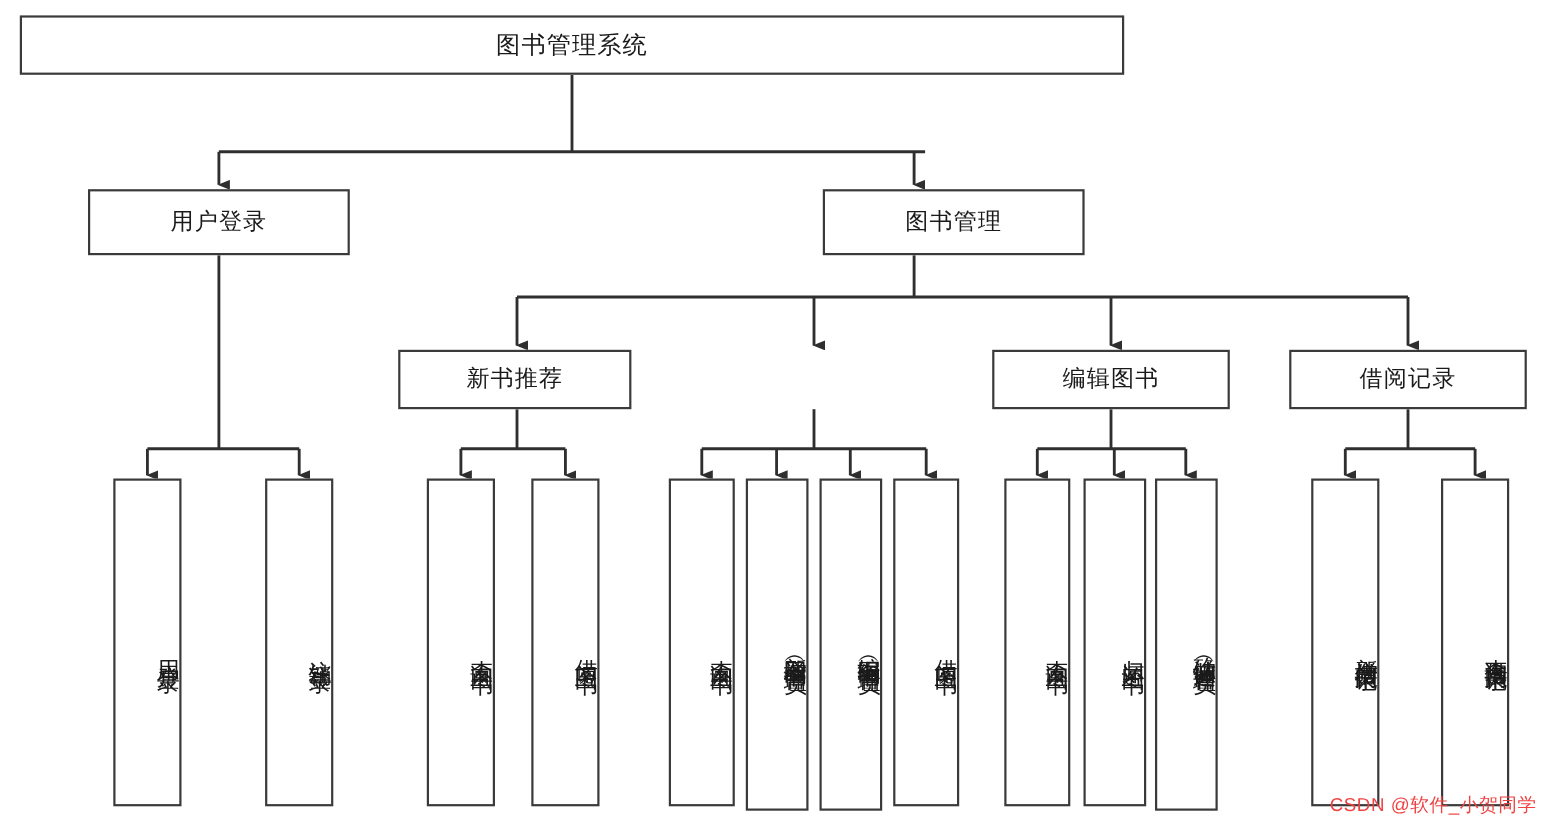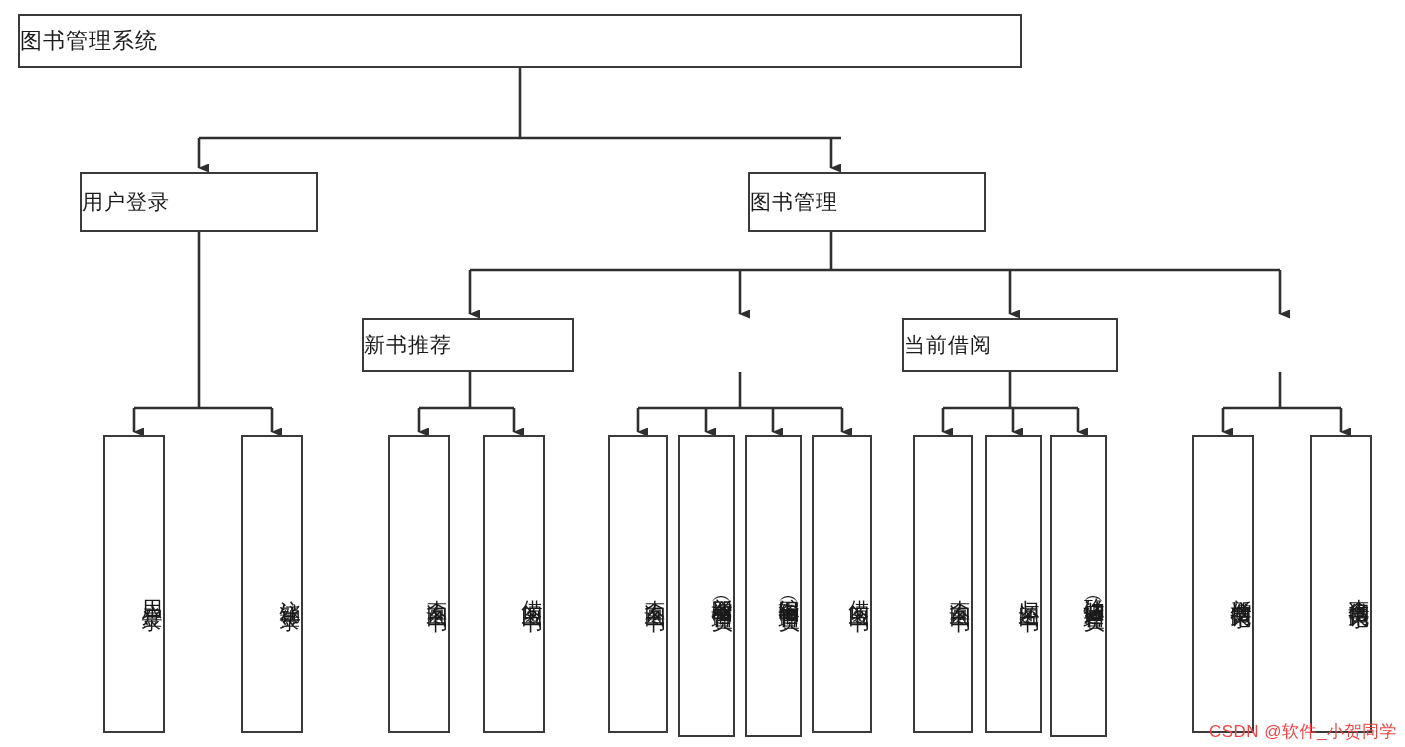--- a/index.html
+++ b/index.html
@@ -21,21 +21,21 @@
     height:747px;
     pointer-events:none;
   }
   .node{
     position:absolute;
     box-sizing:border-box;
     border:2px solid #3a3a3a;
     background:#ffffff;
     display:flex;
     align-items:center;
-    justify-content:flex-start;
+    justify-content:center;
     color:#1a1a1a;
   }
   .node.horiz{
     font-size:21px;
     letter-spacing:1px;
     line-height:1.2;
     white-space:nowrap;
   }
   .node.root{
     font-size:22px;
@@ -129,21 +129,24 @@
     <span>用户登录</span>
   </div>
   <div class="node horiz" style="left:712px;top:172px;width:238px;height:60px;margin-left:36px;">
     <span>图书管理</span>
   </div>
 
   <div class="node horiz" style="left:362px;top:318px;width:212px;height:54px;">
     <span>新书推荐</span>
   </div>
   <div class="node horiz" style="left:902px;top:318px;width:216px;height:54px;">
-    <span>当前借阅</span>
+    <span>编辑图书</span>
+  </div>
+  <div class="node horiz" style="left:1172px;top:318px;width:216px;height:54px;">
+    <span>借阅记录</span>
   </div>
 
   <div class="node vert" style="left:103px;top:435px;width:62px;height:298px;">
     <span>用户登录</span>
   </div>
   <div class="node vert" style="left:241px;top:435px;width:62px;height:298px;">
     <span>注销登录</span>
   </div>
 
   <div class="node vert" style="left:388px;top:435px;width:62px;height:298px;">

